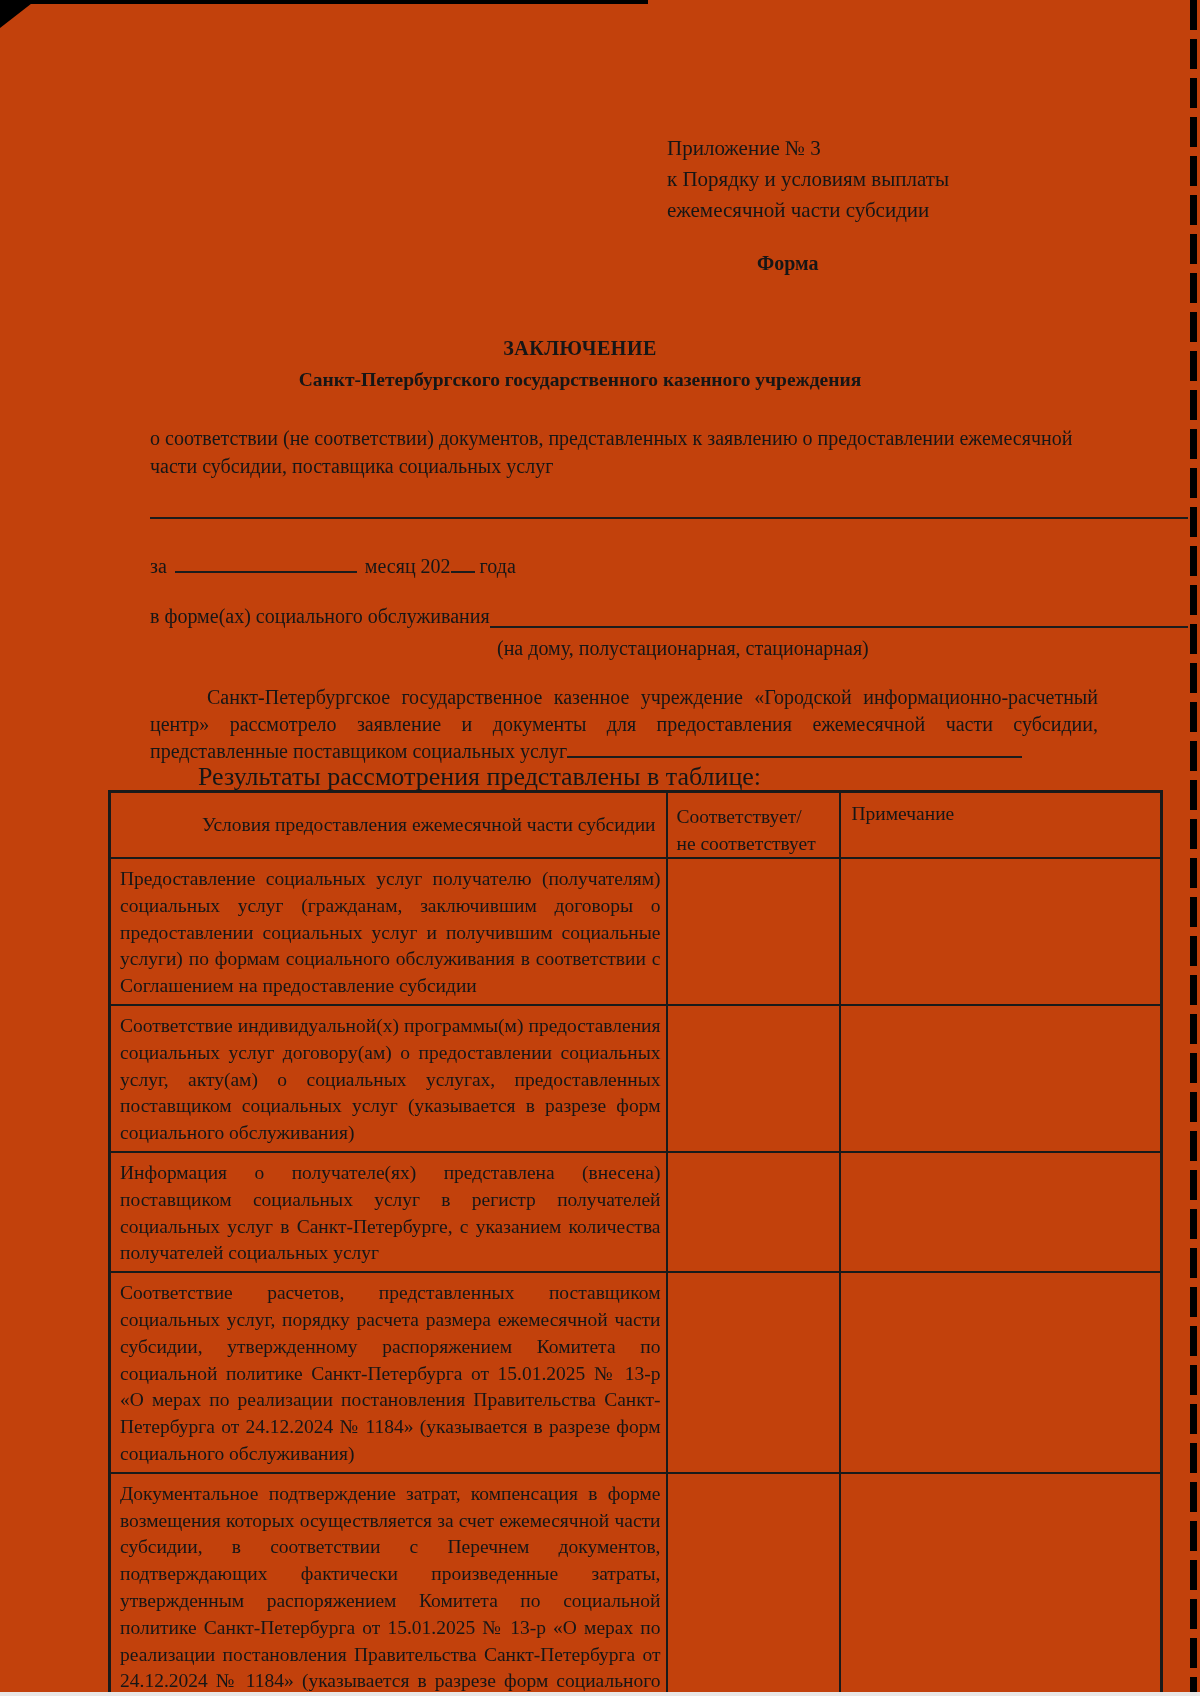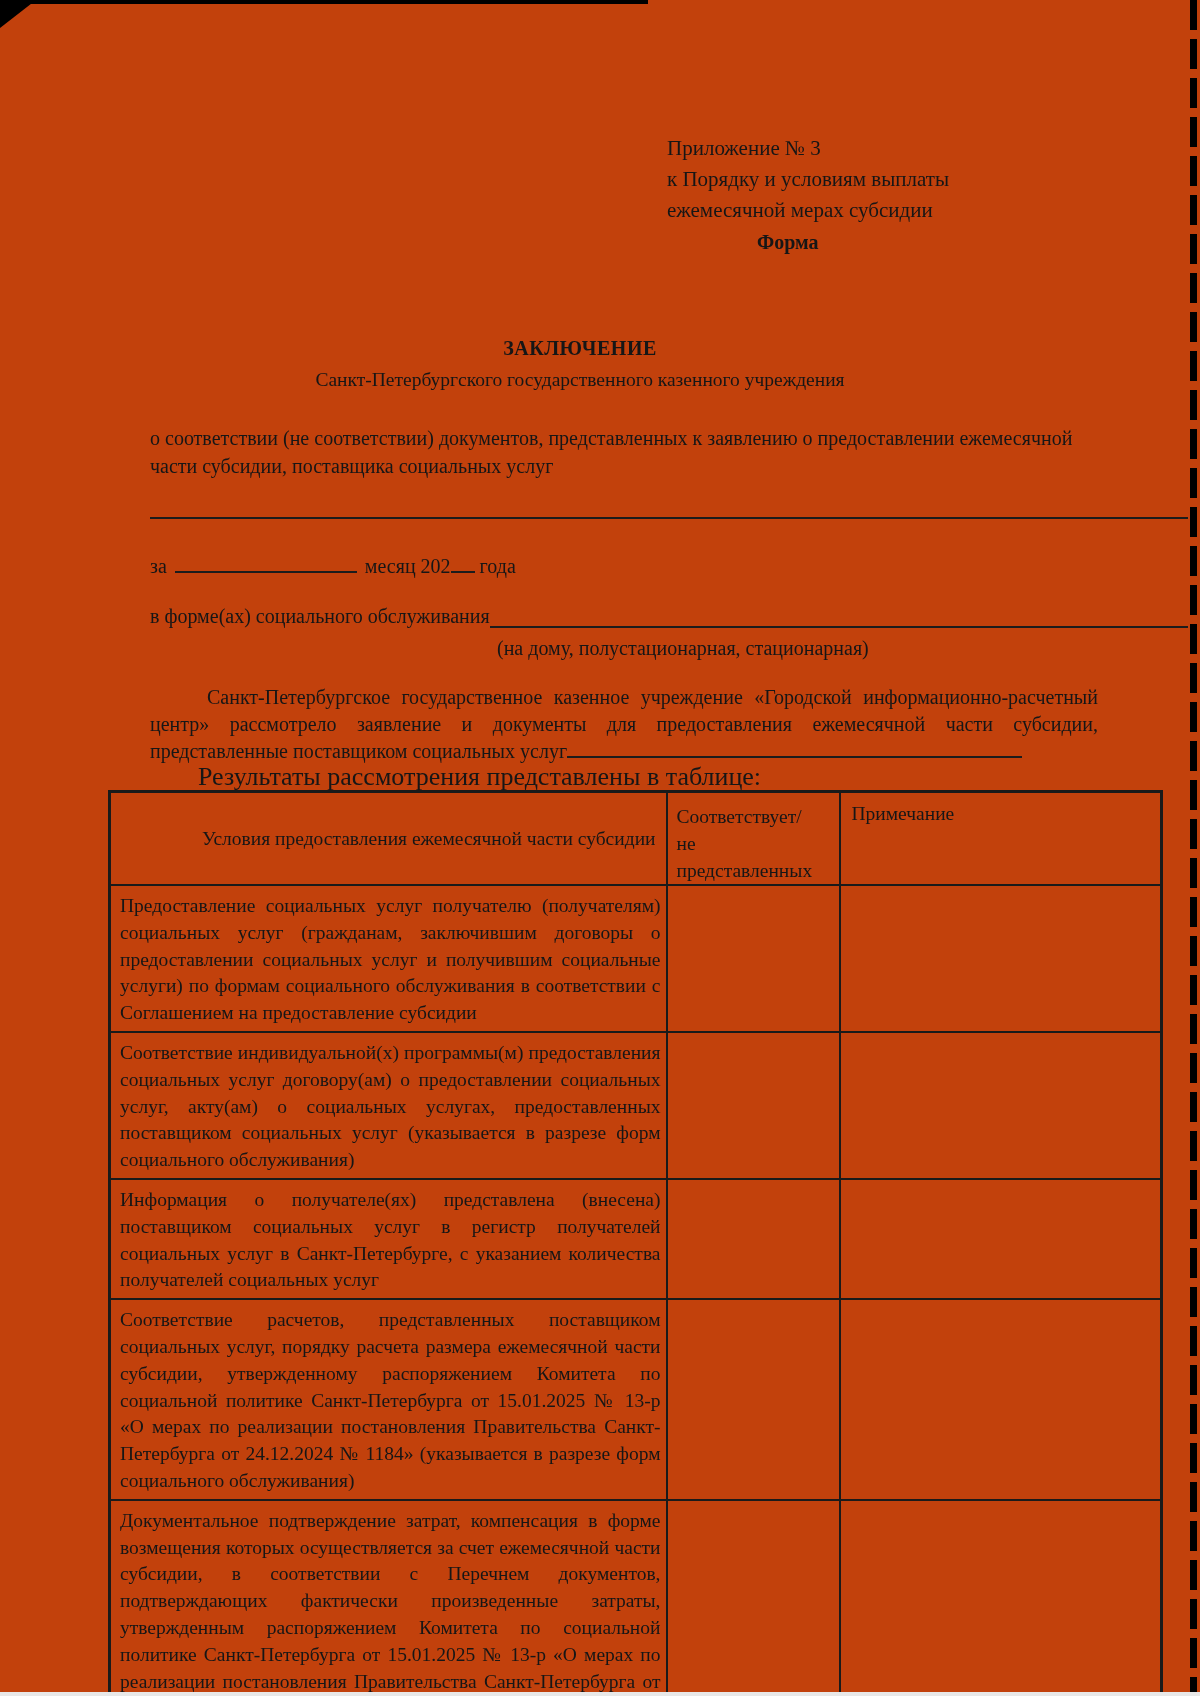--- a/index.html
+++ b/index.html
@@ -30,30 +30,30 @@
     width: 7px; height: 1696px;
     background: repeating-linear-gradient(180deg, #000 0 30px, transparent 30px 39px);
   }
 
   .appendix {
     position: absolute; left: 667px; top: 133px;
     font-size: 21px; line-height: 31px;
   }
 
   .form-label {
-    position: absolute; left: 757px; top: 231px;
+    position: absolute; left: 757px; top: 252px;
     font-size: 20px; font-weight: bold;
   }
 
   .title-block {
     position: absolute; left: 104px; top: 337px; width: 952px;
     text-align: center;
   }
   .title-block .doc-title { font-size: 20px; font-weight: bold; letter-spacing: 0.5px; margin-bottom: 7px; }
-  .title-block .org-line { font-size: 19.5px; font-weight: normal; line-height: 25.5px; }
+  .title-block .org-line { font-size: 19.5px; font-weight: bold; line-height: 25.5px; }
 
   .intro {
     position: absolute; left: 150px; top: 424px; width: 945px;
     font-size: 20px; line-height: 28px;
   }
 
   .fill-line-wide {
     position: absolute; left: 150px; top: 500px; width: 1038px; height: 19px;
     border-bottom: 2px solid #1c1c1c;
   }
@@ -135,21 +135,21 @@
 
 <div class="page">
 
   <div class="artifact-topline"></div>
   <div class="artifact-corner"></div>
   <div class="artifact-rightbar"></div>
 
   <div class="appendix">
     <div>Приложение № 3</div>
     <div>к Порядку и условиям выплаты</div>
-    <div>ежемесячной мерах субсидии</div>
+    <div>ежемесячной части субсидии</div>
   </div>
 
   <div class="form-label">Форма</div>
 
   <div class="title-block">
     <div class="doc-title">ЗАКЛЮЧЕНИЕ</div>
     <div class="org-line">Санкт-Петербургского государственного казенного учреждения</div>
   </div>
 
   <div class="intro">о соответствии (не соответствии) документов, представленных к заявлению о предоставлении ежемесячной части субсидии, поставщика социальных услуг</div>
@@ -171,21 +171,21 @@
   <table class="doc-table">
     <colgroup>
         <col class="c1">
         <col class="c2">
         <col class="c3">
       </colgroup>
     <tbody>
         <tr>
       <th class="h-condition">Условия предоставления ежемесячной части субсидии</th>
       <th class="h-status">Соответствует/
-не представленных</th>
+не соответствует</th>
       <th class="h-note">Примечание</th>
     </tr>
     <tr class="r1">
       <td class="condition-cell">Предоставление социальных услуг получателю (получателям) социальных услуг (гражданам, заключившим договоры о предоставлении социальных услуг и получившим социальные услуги) по формам социального обслуживания в соответствии с Соглашением на предоставление субсидии</td>
       <td></td>
       <td></td>
     </tr>
     <tr class="r2">
       <td class="condition-cell">Соответствие индивидуальной(х) программы(м) предоставления социальных услуг договору(ам) о предоставлении социальных услуг, акту(ам) о социальных услугах, предоставленных поставщиком социальных услуг (указывается в разрезе форм социального обслуживания)</td>
       <td></td>

